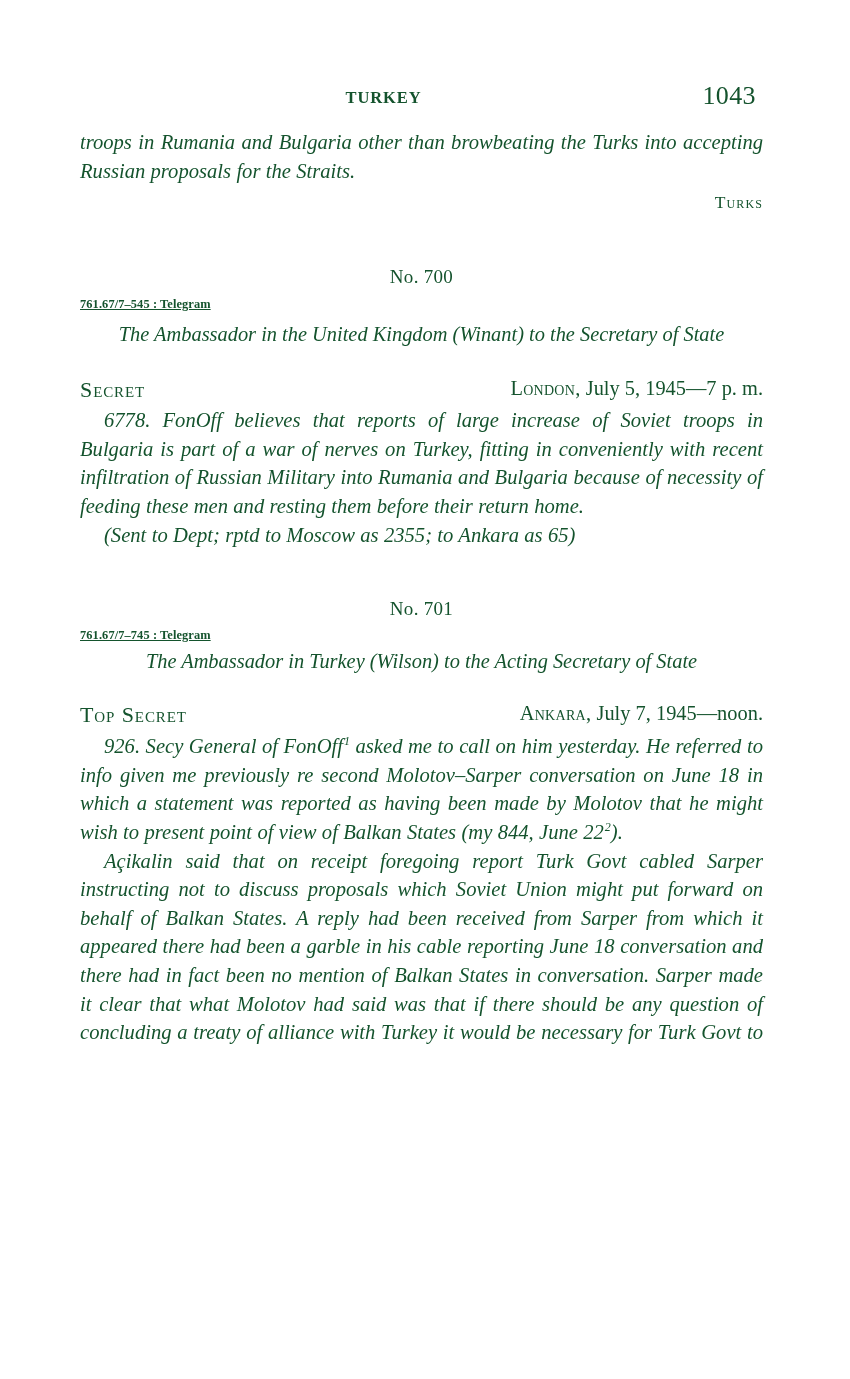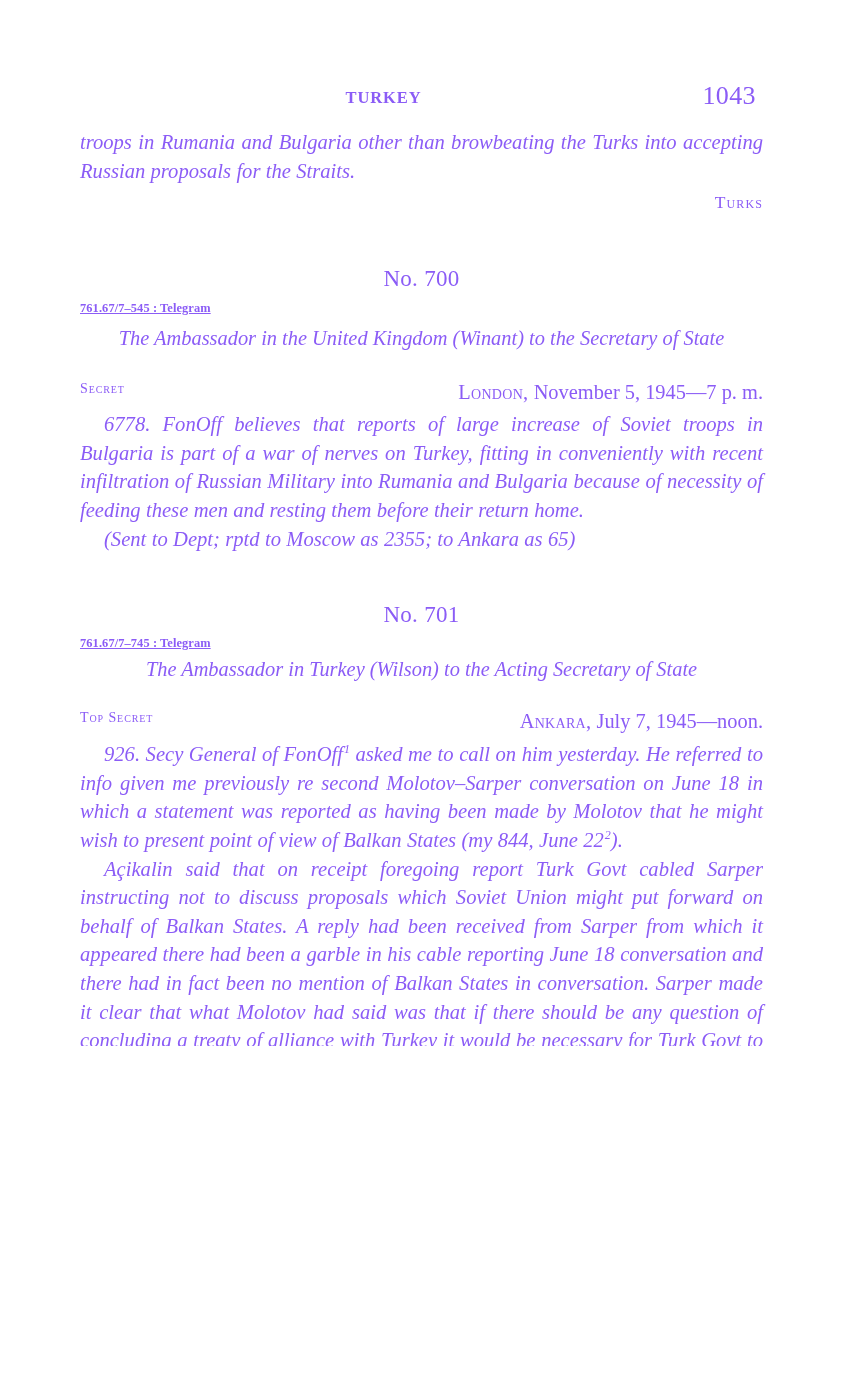--- a/index.html
+++ b/index.html
@@ -8,21 +8,21 @@
     background: #ffffff;
   }
   .page {
     position: relative;
     width: 850px;
     height: 1046px;
     background: #ffffff;
     margin: 0 auto;
     box-sizing: border-box;
     font-family: "Liberation Serif", "DejaVu Serif", serif;
-    color: #8b5cf6;
+    color: #14532d;
     overflow: hidden;
   }
   .content {
     position: absolute;
     left: 80px;
     top: 0;
     width: 683px;
   }
 
   
@@ -67,21 +67,21 @@
     font-size: 17.5px;
     font-variant: small-caps;
     letter-spacing: 1.1px;
     text-align: right;
     margin-top: 7px;
   }
 
   
   .docnum {
     text-align: center;
-    font-size: 23px;
+    font-size: 19px;
     letter-spacing: 0.3px;
     margin: 0;
   }
   .filecite {
     font-size: 12.4px;
     font-weight: bold;
     letter-spacing: 0.1px;
     margin: 0;
     font-family: "Liberation Serif", "DejaVu Serif", serif;
     text-decoration: underline;
@@ -102,21 +102,21 @@
   .dateline {
     position: relative;
     font-size: 20.4px;
     height: 27px;
   }
   .classif {
     position: absolute;
     left: 0;
     top: 0;
     font-variant: small-caps;
-    font-size: 14px;
+    font-size: 22px;
     letter-spacing: 0.9px;
   }
   .placedate {
     position: absolute;
     right: 0;
     top: 0;
     font-size: 20.4px;
     white-space: nowrap;
   }
   .smallcaps {
@@ -192,21 +192,21 @@
 
     <div class="docnum">No. 700</div>
     <div class="sp-docnum-700"></div>
     <div class="filecite">761.67/7–545 : Telegram</div>
     <div class="sp-cite-700"></div>
     <div class="doctitle justified">The Ambassador in the United Kingdom (Winant) to the Secretary of State</div>
     <div class="sp-title-700"></div>
 
     <div class="dateline">
       <span class="classif">Secret</span>
-      <span class="placedate"><span class="smallcaps">London,</span> <span>November 5, 1945—7 p. m.</span></span>
+      <span class="placedate"><span class="smallcaps">London,</span> <span>July 5, 1945—7 p. m.</span></span>
     </div>
     <div class="sp-dateline700"></div>
 
     <p class="para indent">6778. FonOff believes that reports of large increase of Soviet troops in Bulgaria is part of a war of nerves on Turkey, fitting in conveniently with recent infiltration of Russian Military into Rumania and Bulgaria because of necessity of feeding these men and resting them before their return home.</p>
     <p class="para indent">(Sent to Dept; rptd to Moscow as 2355; to Ankara as 65)</p>
 
     <div class="sp-before-701"></div>
 
     <div class="docnum">No. 701</div>
     <div class="sp-docnum-701"></div>

